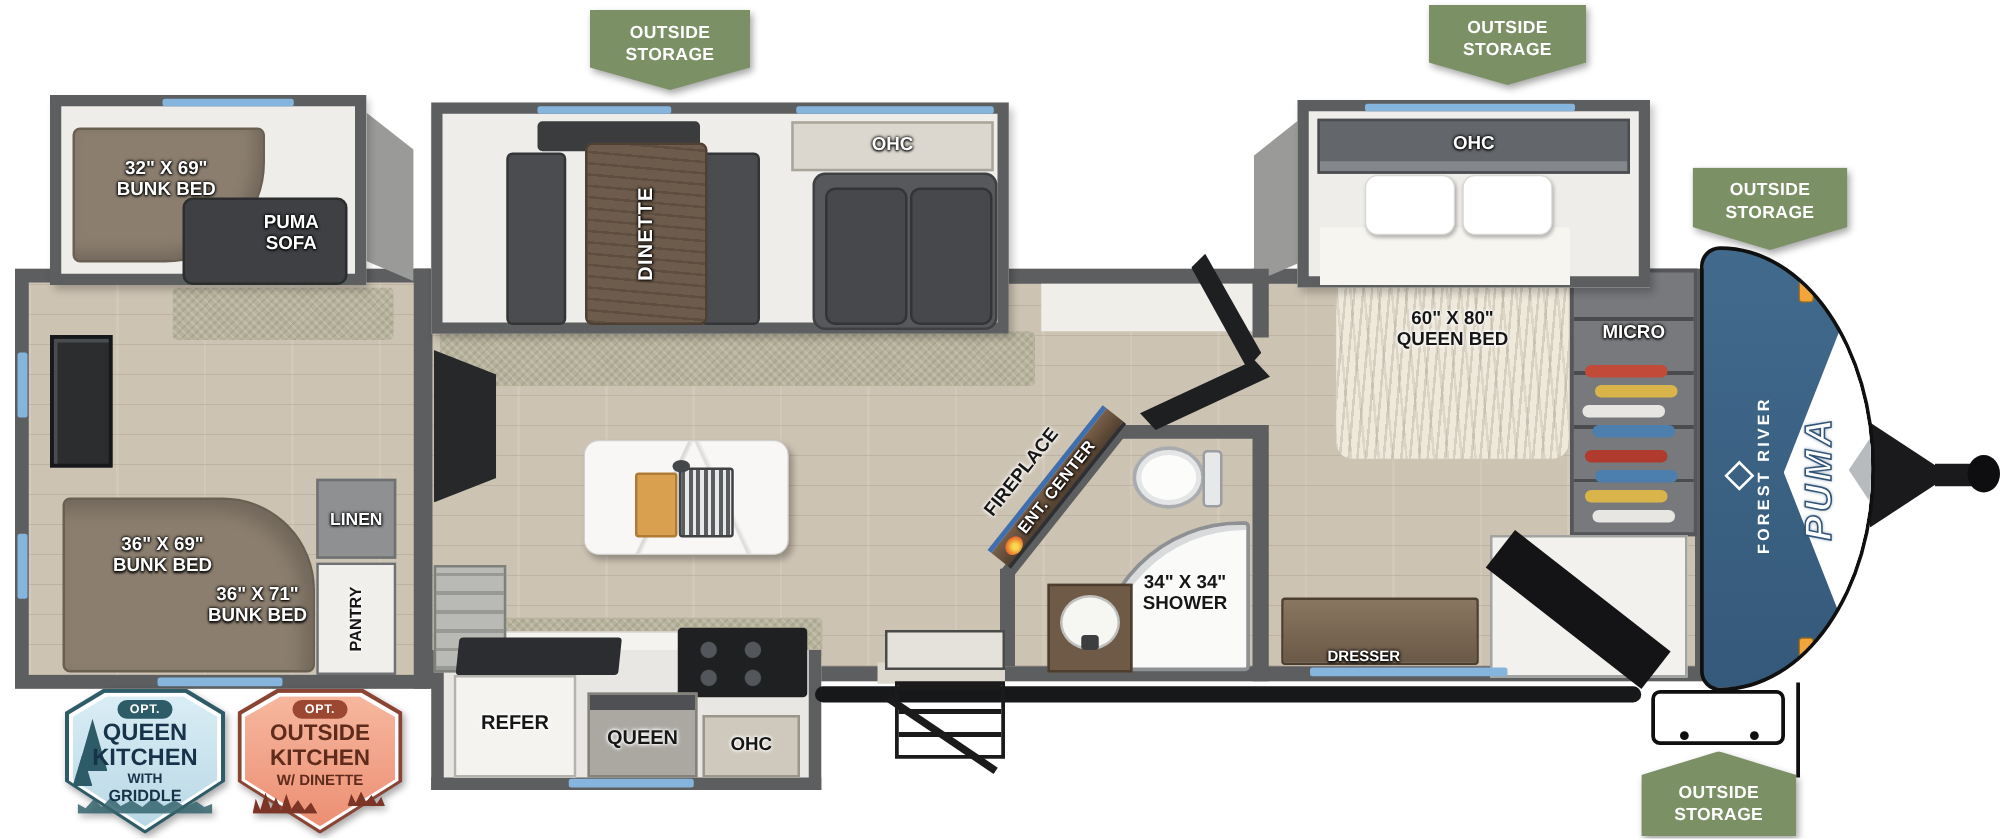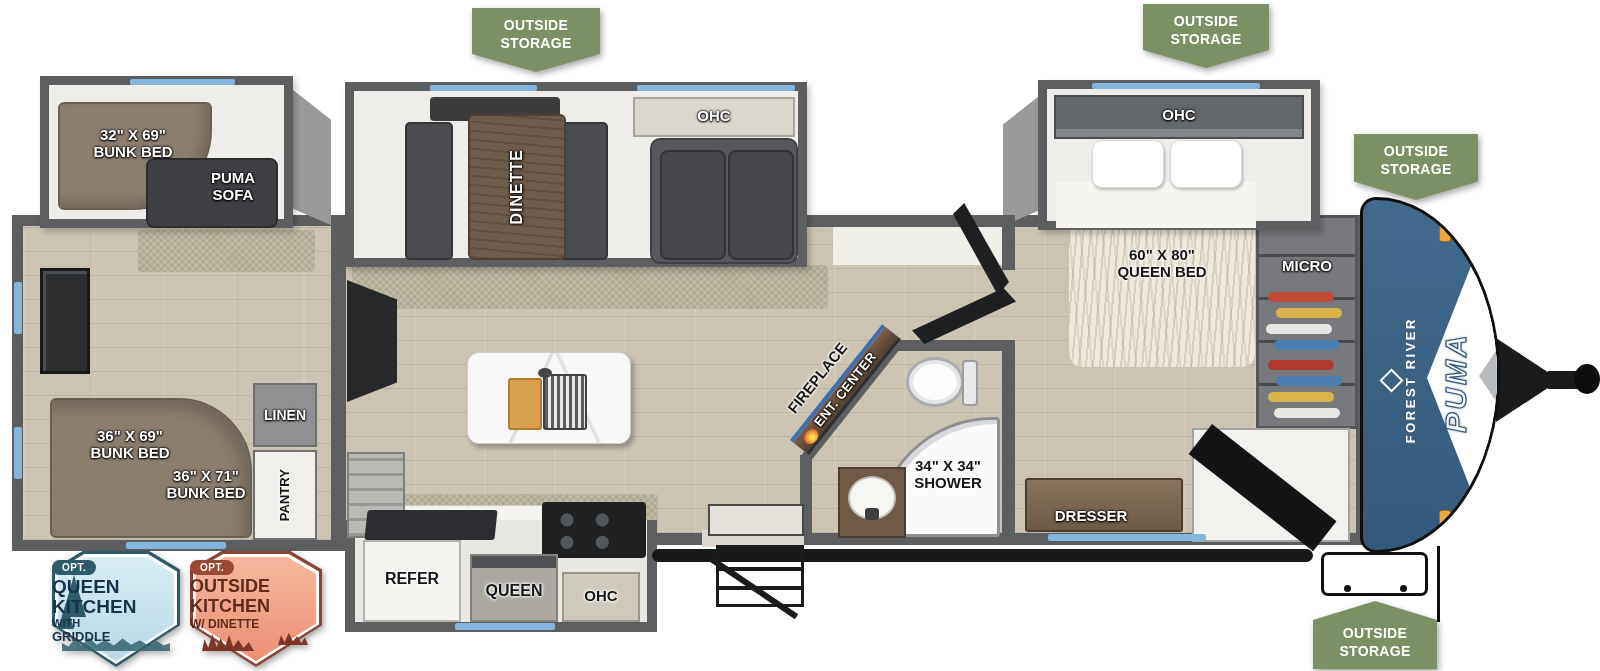--- a/index.html
+++ b/index.html
@@ -25,21 +25,21 @@
   .lb{color:#161616;text-shadow:0 0 2px #fff,0 0 3px #fff,0 0 4px #fff}
   .gbadge{z-index:40;filter:drop-shadow(2px 3px 3px rgba(0,0,0,.35))}
   .gbadge .shape{position:absolute;inset:0;background:#7C9065;
     clip-path:polygon(0 0,100% 0,100% 72%,50% 100%,0 72%)}
   .gbadge.up .shape{clip-path:polygon(0 28%,50% 0,100% 28%,100% 100%,0 100%)}
   .gbadge .t{position:absolute;left:0;right:0;top:9px;color:#fff;
     font-weight:bold;font-size:14px;line-height:1.25;text-align:center;white-space:pre-line;letter-spacing:.3px}
   .gbadge.up .t{top:24px}
   .shield{z-index:40;filter:drop-shadow(2px 3px 3px rgba(0,0,0,.35))}
   .shield .sl{position:absolute;clip-path:polygon(24% 0,76% 0,100% 16%,100% 64%,50% 100%,0 64%,0 16%)}
-  .shield .content{position:absolute;inset:0;z-index:5;display:flex;flex-direction:column;align-items:flex-start}
+  .shield .content{position:absolute;inset:0;z-index:5;display:flex;flex-direction:column;align-items:center}
   .pill{color:#fff;font-weight:bold;font-size:10px;letter-spacing:.5px;padding:2px 10px;border-radius:9px;margin-top:9px}
   .seatpad{position:absolute;background:#46484C;border:2px solid #323437;border-radius:8px}
 </style>
 </head>
 <body>
 
 <div class="plan">
 
   <div class="abs room floor" style="left:12px;top:215px;width:332px;height:336px"></div>
   <div class="abs mainroom floor" style="left:332px;top:215px;width:1036px;height:330px"></div>
@@ -162,21 +162,21 @@
     <div style="position:absolute;left:12px;top:18px;width:66px;height:10px;border-radius:5px;background:#D9B44A"></div>
     <div style="position:absolute;left:2px;top:34px;width:66px;height:10px;border-radius:5px;background:#E8E6E2"></div>
     <div style="position:absolute;left:10px;top:50px;width:66px;height:10px;border-radius:5px;background:#4D7FAE"></div>
     <div style="position:absolute;left:4px;top:70px;width:66px;height:10px;border-radius:5px;background:#B03A2E"></div>
     <div style="position:absolute;left:12px;top:86px;width:66px;height:10px;border-radius:5px;background:#4D7FAE"></div>
     <div style="position:absolute;left:4px;top:102px;width:66px;height:10px;border-radius:5px;background:#D9B44A"></div>
     <div style="position:absolute;left:10px;top:118px;width:66px;height:10px;border-radius:5px;background:#E8E6E2"></div>
   </div>
 
   <div class="abs f" style="left:1025px;top:478px;width:158px;height:54px;background:linear-gradient(180deg,#8A7660,#6B5947);border:2px solid #4C3F31;border-radius:3px"></div>
-  <div class="abs lbl lw" style="left:1030px;top:508px;width:122px;font-size:15px">DRESSER</div>
+  <div class="abs lbl lw" style="left:1030px;top:519px;width:122px;font-size:12px">DRESSER</div>
 
   <div class="abs f" style="left:1192px;top:428px;width:158px;height:114px;background:#F2F1ED;border:2px solid #A2A4A2"></div>
   <div class="abs" style="left:1212px;top:424px;width:158px;height:38px;background:#141416;transform:rotate(38deg);transform-origin:0 0;z-index:7"></div>
   <div class="abs win" style="left:1048px;top:534px;width:158px;height:7px"></div>
 
   <div class="abs" style="left:652px;top:549px;width:661px;height:13px;background:#17181A;border-radius:7px;z-index:15"></div>
   <div class="abs" style="left:1321px;top:552px;width:107px;height:44px;background:#fff;border:3px solid #0F0F0F;border-radius:7px;z-index:15">
     <div style="position:absolute;left:20px;top:30px;width:7px;height:7px;border-radius:50%;background:#0F0F0F"></div>
     <div style="position:absolute;left:76px;top:30px;width:7px;height:7px;border-radius:50%;background:#0F0F0F"></div>
   </div>

